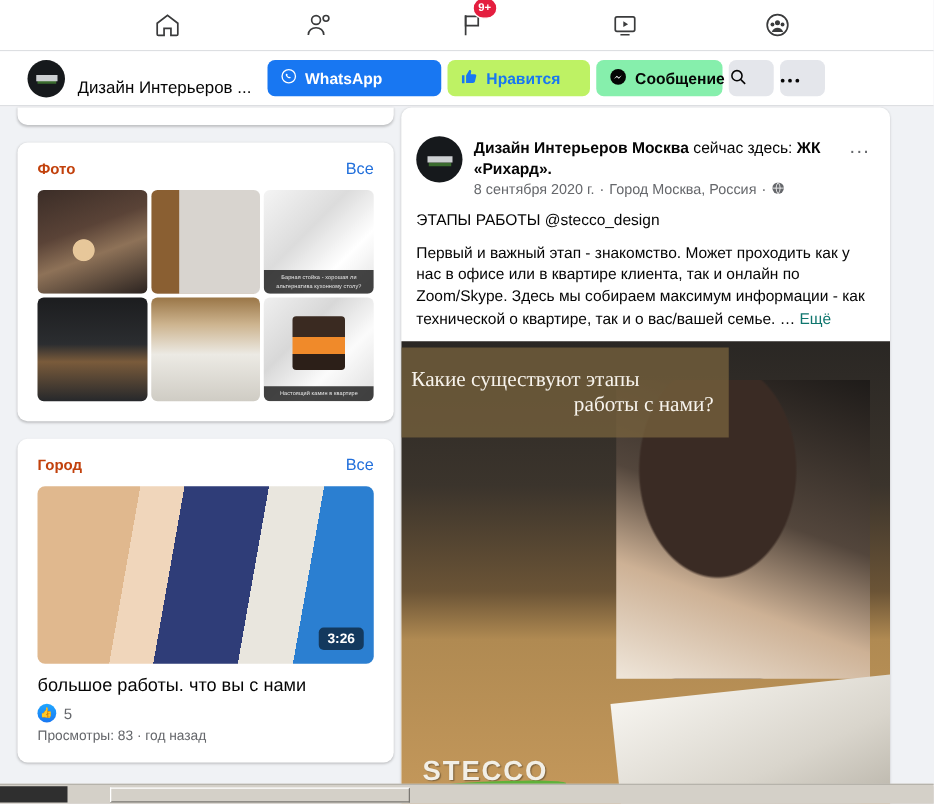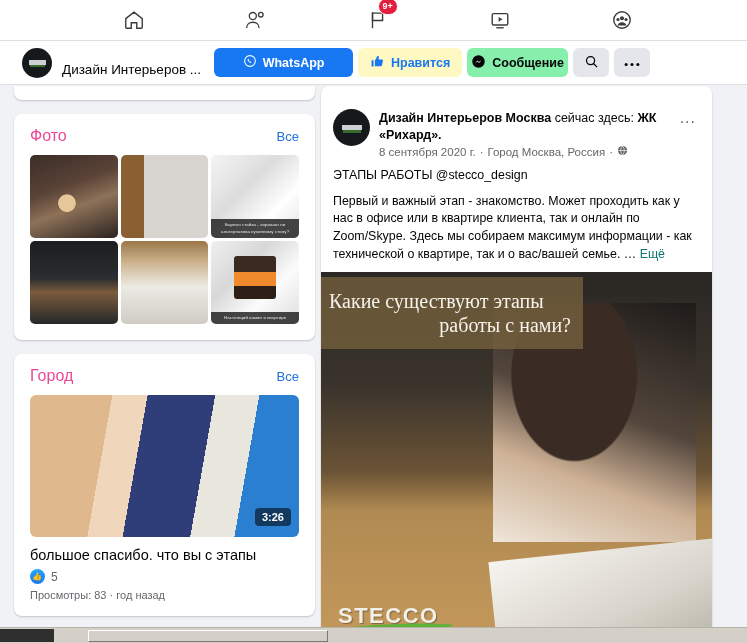--- a/index.html
+++ b/index.html
@@ -48,47 +48,47 @@
   .pg-avatar .logo-bars {
     width: 17px; height: 5px; background: #cdd0d2;
     box-shadow: 0 3px 0 -1px #3a6b2e;
   }
   .pg-name {
     margin-left: 10px; font-size: 13.5px; color: #050505;
     white-space: nowrap; overflow: hidden; max-width: 150px; margin-top: 13px;
   }
   .abtn {
     height: 29px; border-radius: 6px; border: none;
-    display: inline-flex; align-items: center; justify-content: center;
+    display: inline-flex; align-items: center; justify-content: flex-start;
     font-family: "Liberation Sans", sans-serif;
     font-size: 12.5px; font-weight: bold; cursor: pointer;
     padding: 0 10px; gap: 6px;
   }
   .abtn.wa { background: #1877f2; color: #fff; width: 139px; margin-left: 13px; }
-  .abtn.like { background: #fef9c3; color: #1877f2; width: 104px; margin-left: 5px; }
+  .abtn.like { background: #bef264; color: #1877f2; width: 114px; margin-left: 5px; }
   .abtn.msg { background: #86efac; color: #050505; width: 101px; margin-left: 5px; }
   .abtn.sq { background: #e4e6eb; color: #050505; width: 36px; margin-left: 5px; padding: 0; }
 
   
   .content { position: absolute; top: 86px; left: 0; width: 747px; height: 541px; }
 
   .card {
     background: #fff; border-radius: 8px;
     box-shadow: 0 1px 2px rgba(0,0,0,0.2);
   }
 
   
   .leftcol { position: absolute; left: 14px; top: 0; width: 301px; }
   .card-stub { height: 14px; border-radius: 0 0 8px 8px; background:#fff;
                box-shadow: 0 1px 2px rgba(0,0,0,0.2); }
   .card-head {
     display: flex; align-items: center; justify-content: space-between;
     padding: 13px 16px 10px 16px;
   }
-  .card-title { font-size: 16px; font-weight: normal; color: #ec4899; }
+  .card-title { font-size: 12px; font-weight: bold; color: #c2410c; }
   .card-all { font-size: 13px; color: #216fdb; cursor: pointer; }
 
   .photo-grid {
     display: grid; grid-template-columns: repeat(3, 1fr);
     gap: 3px; padding: 0 16px 16px 16px;
   }
   .photo {
     position: relative; width: 100%; height: 83px;
     border-radius: 5px; overflow: hidden; cursor: pointer;
   }
@@ -143,21 +143,21 @@
 
   .post-img { position: relative; width: 391px; height: 385px; overflow: hidden; }
   .overlay-band {
     position: absolute; left: 0; top: 5px; width: 262px; height: 72px;
     background: rgba(124,101,63,0.72);
     display: flex; flex-direction: column; justify-content: center;
     padding: 0 12px 0 8px;
   }
   .overlay-band span {
     font-family: "Liberation Serif", serif; color: #f7f3ec;
-    font-size: 20px; line-height: 1.22; text-align: right;
+    font-size: 17px; line-height: 1.22; text-align: right;
   }
   .overlay-band span.l1 { text-align: left; }
   .stecco {
     position: absolute; left: 17px; bottom: 14px; width: 120px;
   }
   .stecco .s1 {
     font-family: "Liberation Sans", sans-serif; font-weight: bold;
     font-size: 22px; color: #f2efe6; letter-spacing: 1.5px;
     text-shadow: 1px 1px 1px rgba(0,0,0,.35);
   }
@@ -369,21 +369,21 @@
       <div class="card video-card">
         <div class="card-head">
           <div class="card-title">Город</div>
           <div class="card-all">Все</div>
         </div>
 
         <div class="vid-thumb artvideo">
           <div class="vid-dur">3:26</div>
         </div>
 
-        <div class="vid-title">большое спасибо. что вы с этапы</div>
+        <div class="vid-title">большое работы. что вы с нами</div>
 
         <div class="vid-meta">
           <span class="like-circle">👍</span>
           <span class="vid-likes">5</span>
         </div>
 
         <div class="vid-views">Просмотры: 83 · год назад</div>
       </div>
 
     </div>

